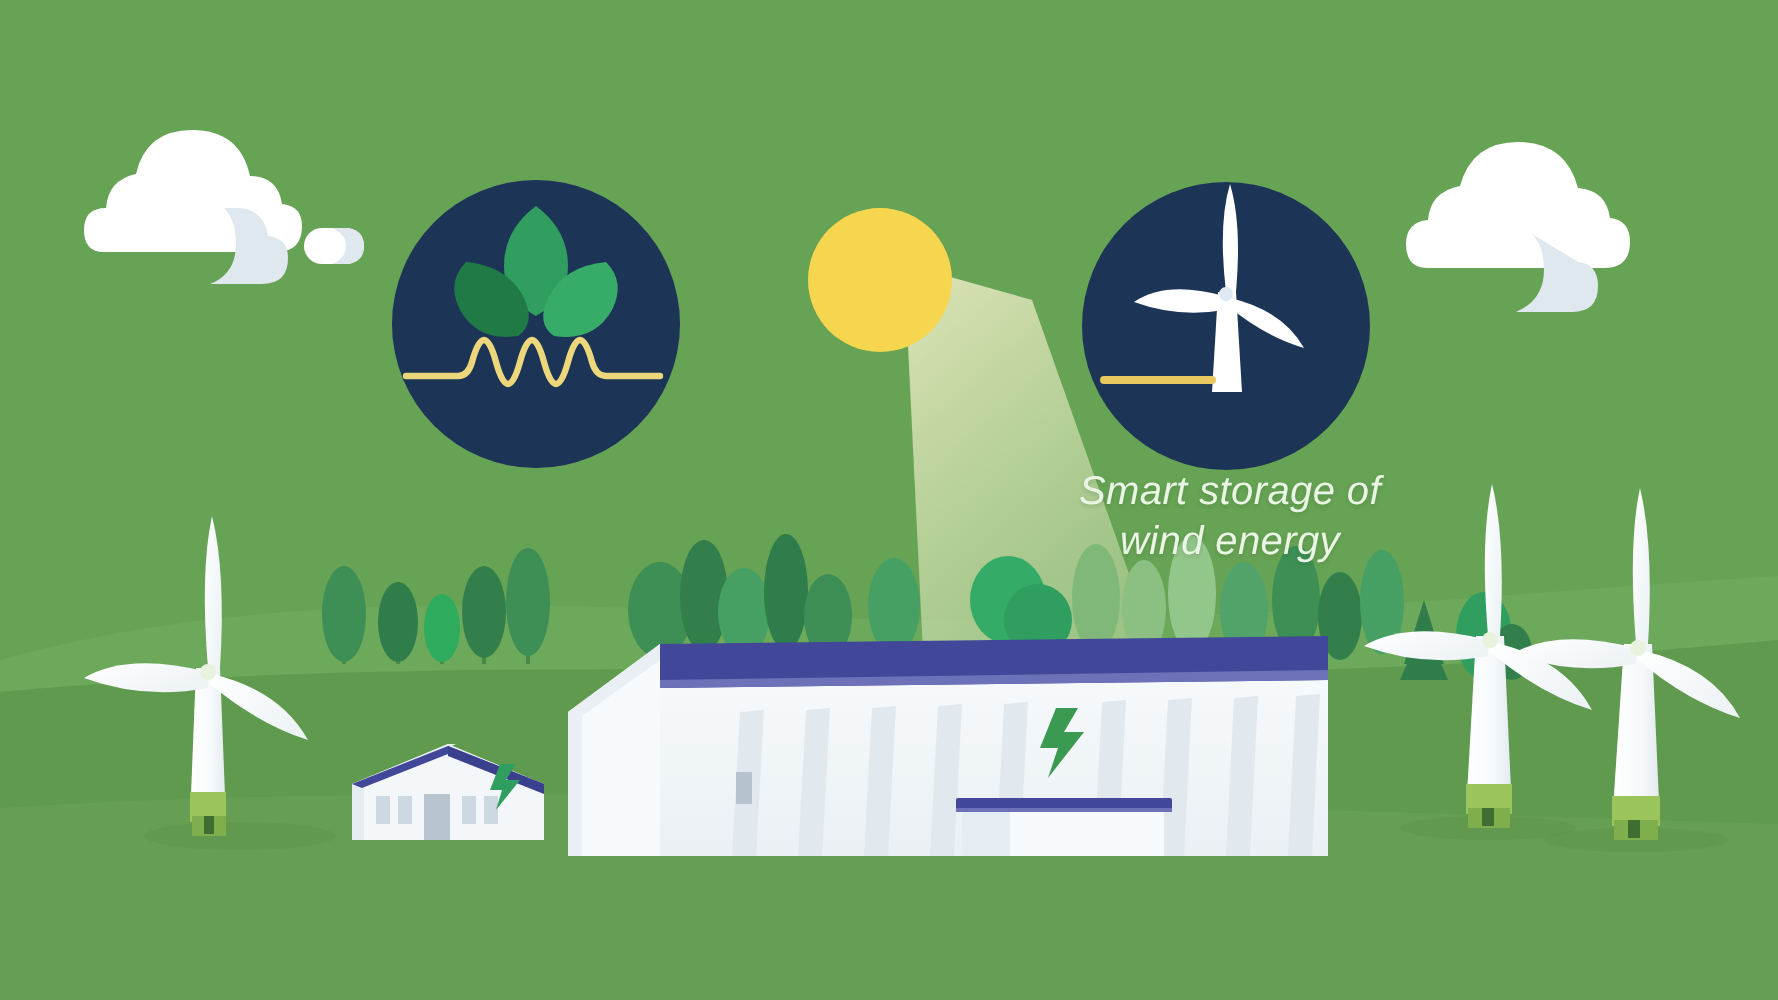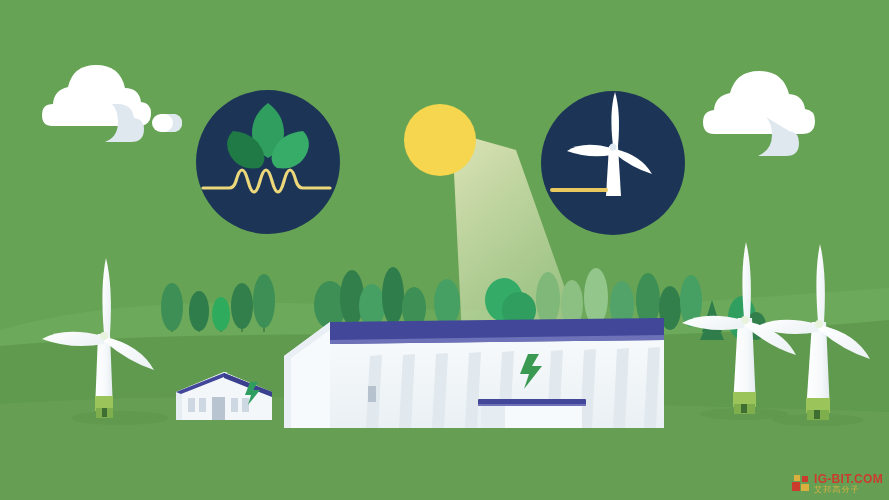--- a/index.html
+++ b/index.html
@@ -285,27 +285,17 @@
         <path d="M613 146 q-4 -34 2 -54 q6 20 3 54 Z" fill="#ffffff"></path>
         <path d="M612 148 q-29 -8 -45 3 q22 8 45 4 Z" fill="#ffffff"></path>
         <path d="M615 149 q26 6 37 25 q-20 -6 -38 -21 Z" fill="#ffffff"></path>
         <circle cx="613" cy="147" r="3.5" fill="#dfe9f2"></circle>
         <rect x="550" y="188" width="58" height="4" rx="2" fill="#e9c95f"></rect>
       </g>
     </g>
   </svg>
 
 
-
-  <div id="watermark">
-    <svg class="wm-mark" viewBox="0 0 20 20">
-      <rect x="1" y="9" width="8" height="9" fill="#d4342a"></rect>
-      <rect x="10" y="11" width="8" height="7" fill="#e3b23c"></rect>
-      <rect x="3" y="2" width="6" height="6" fill="#e3b23c"></rect>
-      <rect x="11" y="3" width="6" height="6" fill="#d4342a"></rect>
-    </svg>
-    <div class="wm-text">
-      <span class="wm-title">IG-BIT.COM</span>
-      <span class="wm-sub">艾邦高分子</span>
-    </div>
-  </div>
+  <div class="label" id="label-smart">Smart storage of
+wind energy</div>
+
 
 </div>
 
 </body></html>

